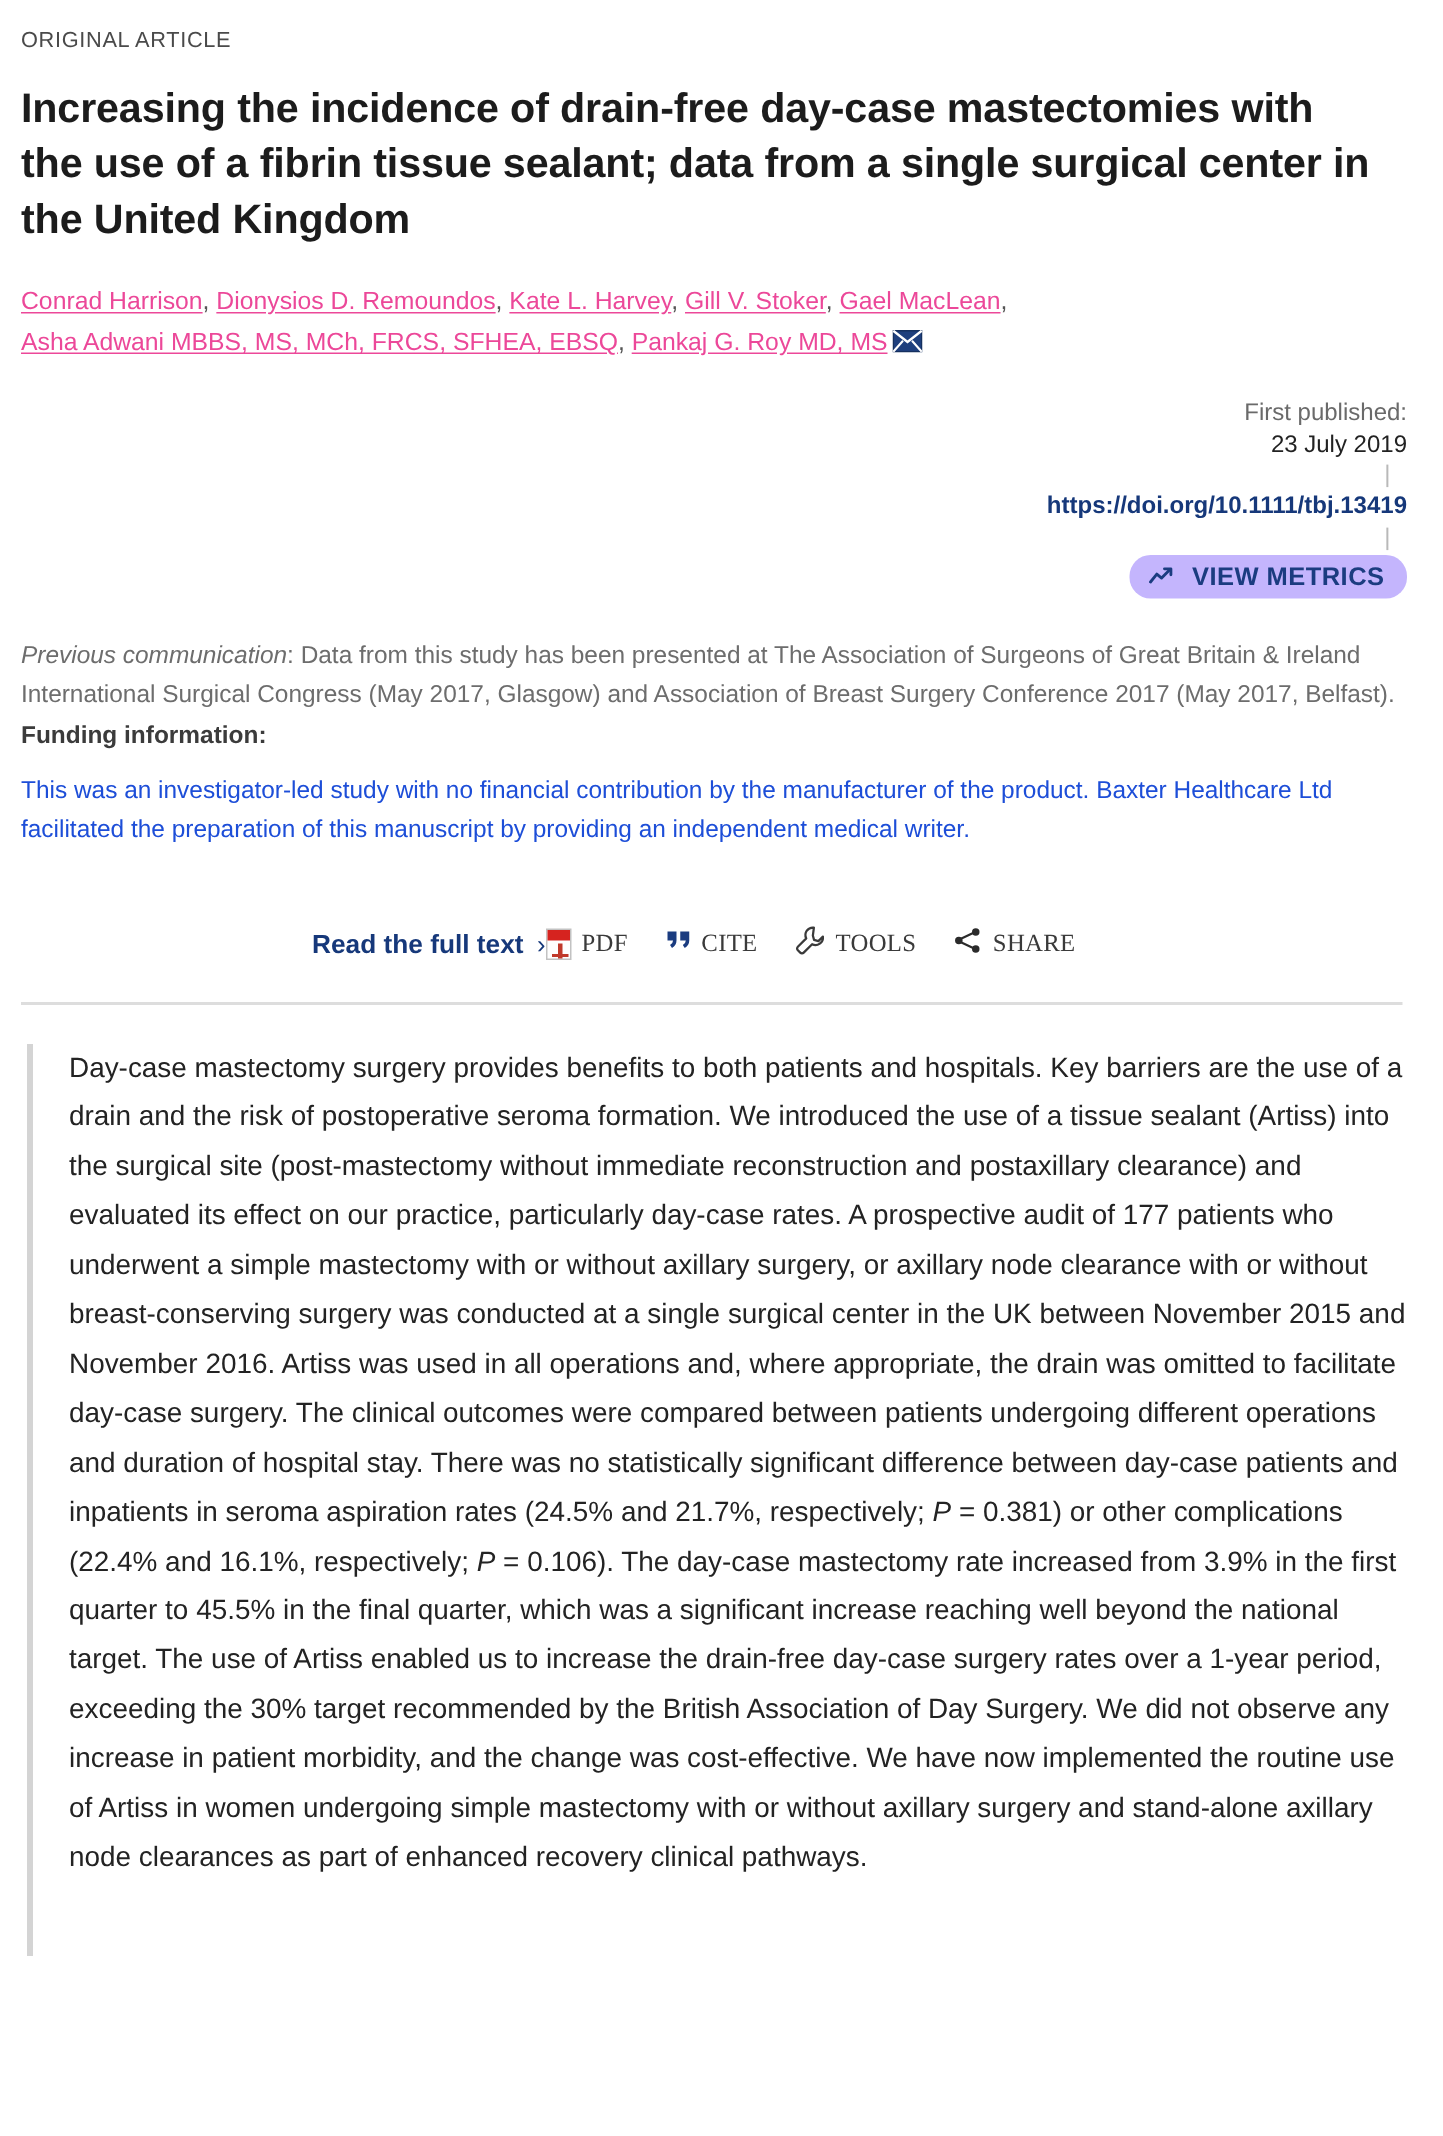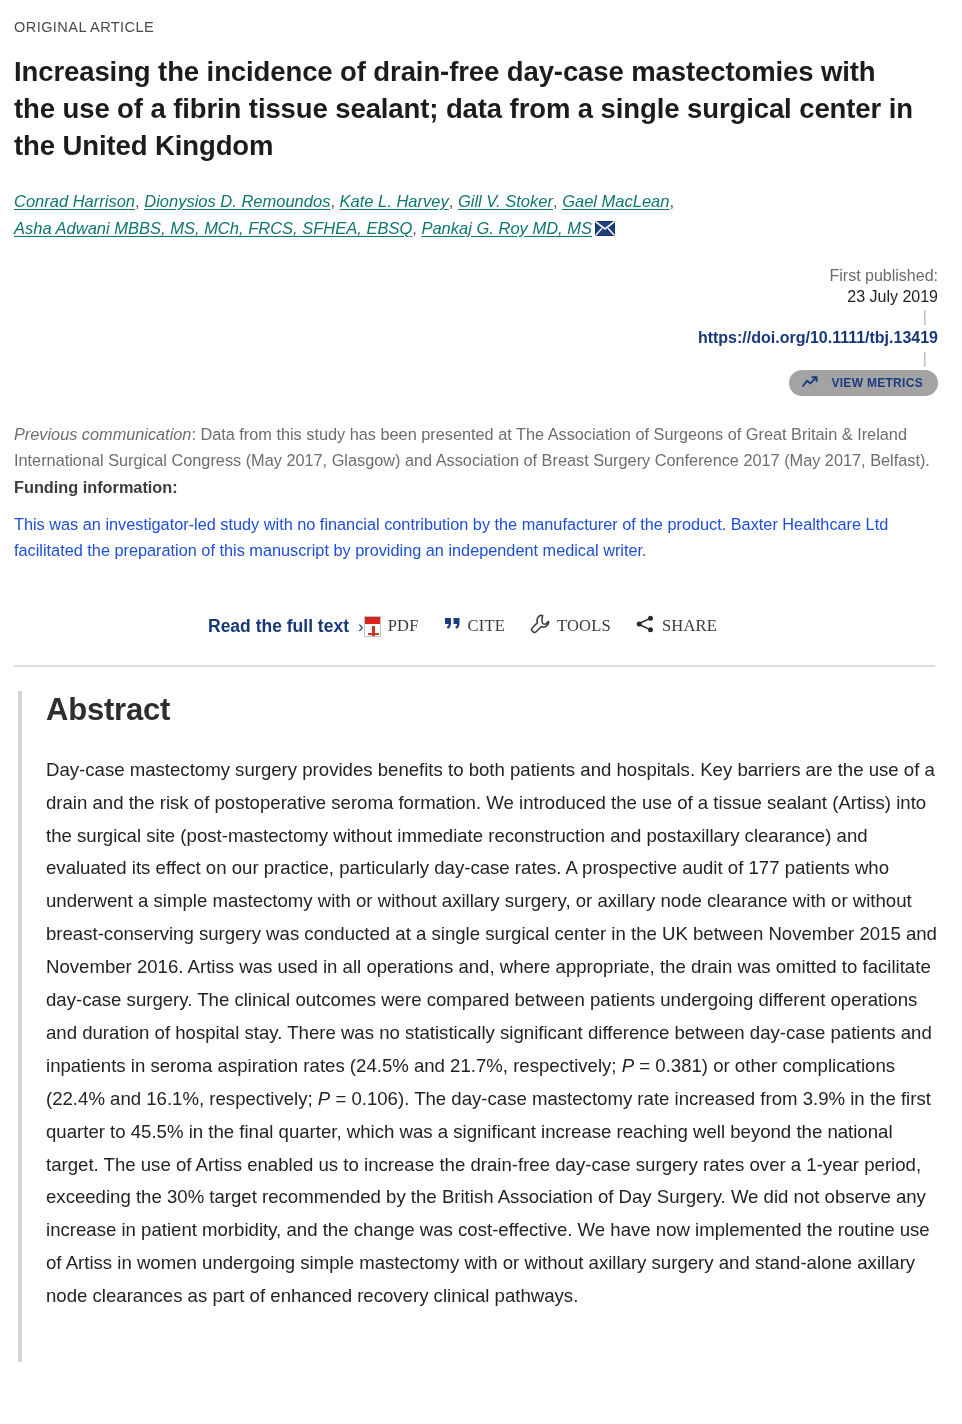--- a/index.html
+++ b/index.html
@@ -49,25 +49,24 @@
 
   
   .authors {
     margin-top: 24px;
     font-size: 16.5px;
     line-height: 1.63;
     color: #1a3a7a;
     max-width: 925px;
   }
   .author-link {
-    color: #0f766e;
+    color: #ec4899;
     text-decoration: underline;
     text-underline-offset: 2px;
     cursor: pointer;
-    font-style: italic;
   }
   .author-sep {
     color: #555;
     text-decoration: none;
   }
   .envelope-icon {
     display: inline-block;
     vertical-align: -2px;
     margin-left: 3px;
     cursor: pointer;
@@ -91,25 +90,25 @@
   .doi-link {
     color: #16387a;
     font-weight: bold;
     text-decoration: none;
     cursor: pointer;
   }
   .metrics-badge {
     display: inline-flex;
     align-items: center;
     gap: 13px;
-    background: #a3a3a3;
+    background: #c4b5fd;
     color: #1b3c80;
     border-radius: 14px;
     padding: 6px 15px 6px 13px;
-    font-size: 12px;
+    font-size: 17px;
     font-weight: bold;
     letter-spacing: 0.3px;
     cursor: pointer;
     border: none;
     font-family: "Liberation Sans", sans-serif;
     line-height: 1;
   }
 
   
   .notes {
@@ -320,17 +319,16 @@
         </button>
 
       </div>
     </div>
 
   </div>
 
   <div class="divider"></div>
 
   <div class="abstract-wrap">
-    <h2 class="abstract-heading">Abstract</h2>
     <p class="abstract-body"><span>Day-case mastectomy surgery provides benefits to both patients and hospitals. Key barriers are the use of a drain and the risk of postoperative seroma formation. We introduced the use of a tissue sealant (Artiss) into the surgical site (post-mastectomy without immediate reconstruction and postaxillary clearance) and evaluated its effect on our practice, particularly day-case rates. A prospective audit of 177 patients who underwent a simple mastectomy with or without axillary surgery, or axillary node clearance with or without breast-conserving surgery was conducted at a single surgical center in the UK between November 2015 and November 2016. Artiss was used in all operations and, where appropriate, the drain was omitted to facilitate day-case surgery. The clinical outcomes were compared between patients undergoing different operations and duration of hospital stay. There was no statistically significant difference between day-case patients and inpatients in seroma aspiration rates (24.5% and 21.7%, respectively; </span><i>P</i><span> = 0.381) or other complications (22.4% and 16.1%, respectively; </span><i>P</i><span> = 0.106). The day-case mastectomy rate increased from 3.9% in the first quarter to 45.5% in the final quarter, which was a significant increase reaching well beyond the national target. The use of Artiss enabled us to increase the drain-free day-case surgery rates over a 1-year period, exceeding the 30% target recommended by the British Association of Day Surgery. We did not observe any increase in patient morbidity, and the change was cost-effective. We have now implemented the routine use of Artiss in women undergoing simple mastectomy with or without axillary surgery and stand-alone axillary node clearances as part of enhanced recovery clinical pathways.</span></p>
   </div>
 
 </div>
 
 </body></html>

